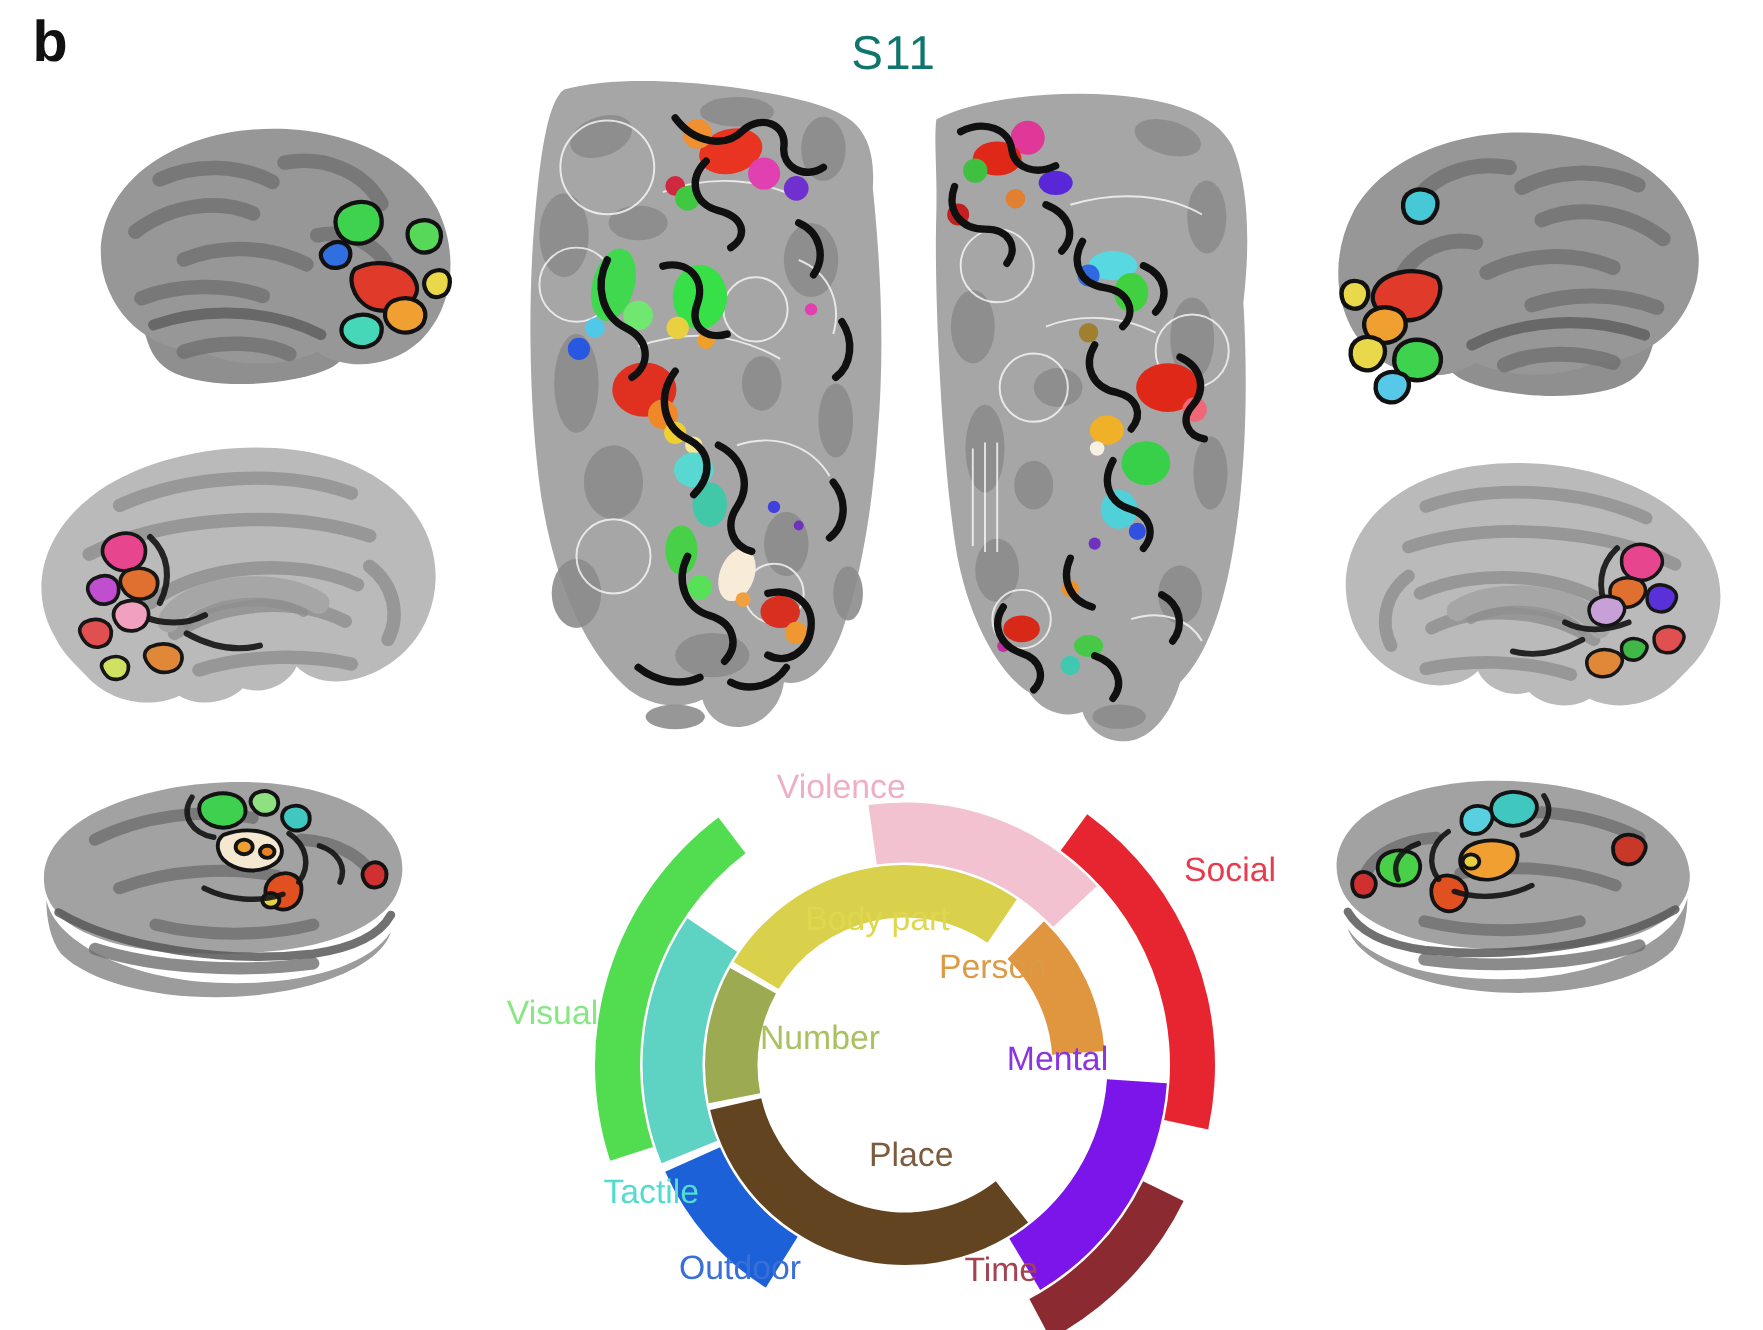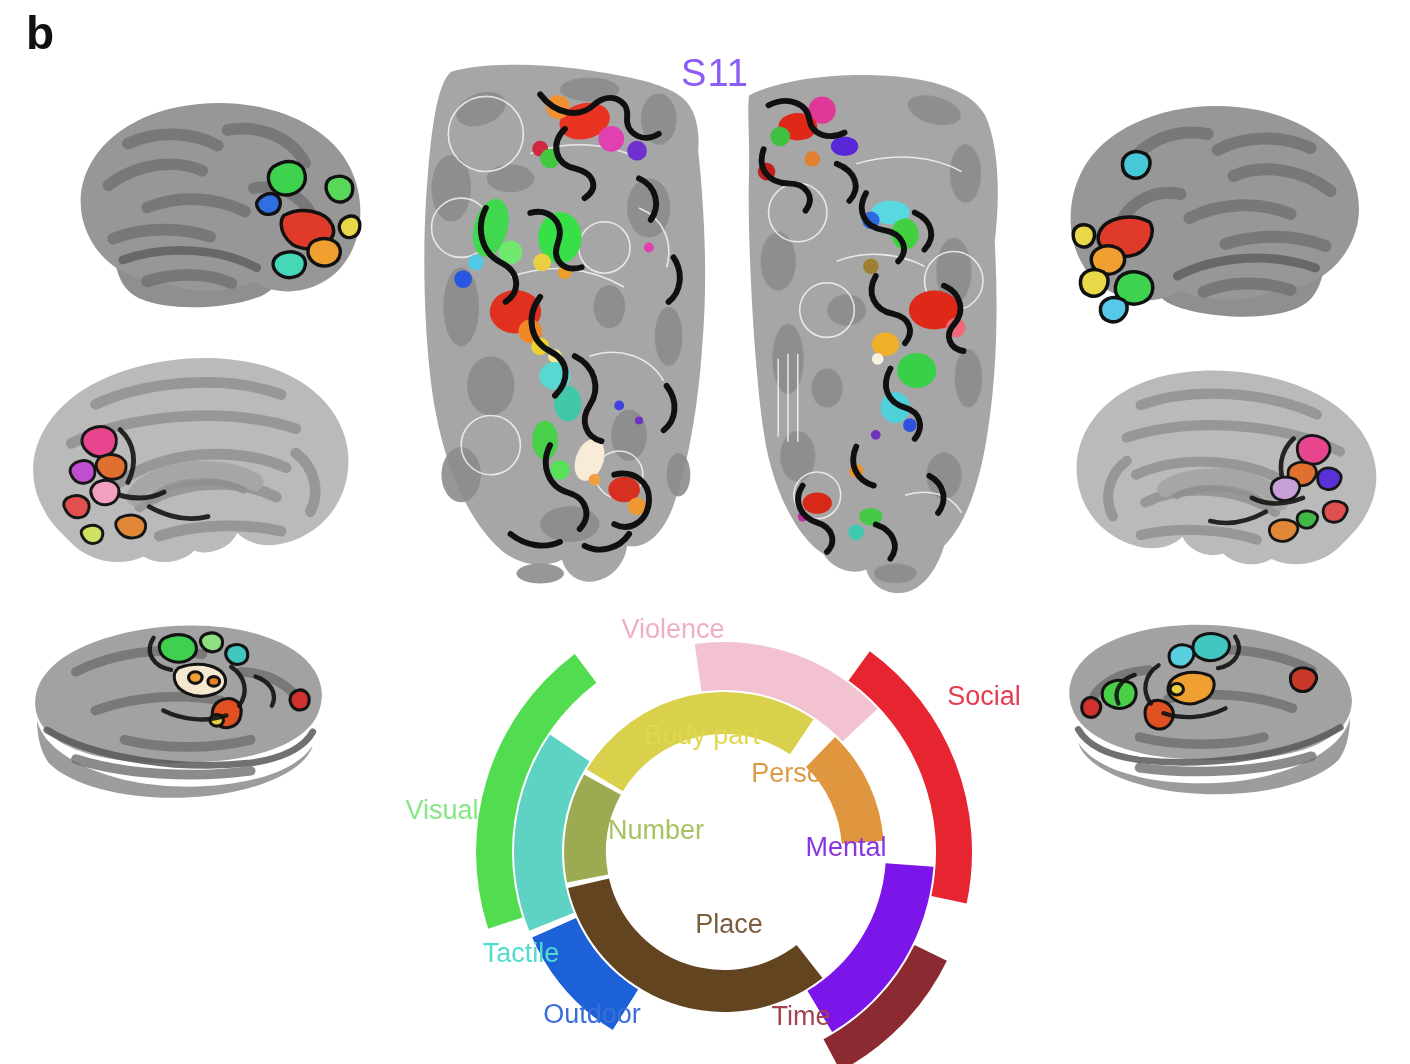--- a/index.html
+++ b/index.html
@@ -5,21 +5,21 @@
   html,body{margin:0;padding:0;background:#ffffff;}
   .stage{
     position:relative;width:1410px;height:1064px;background:#ffffff;overflow:hidden;
     font-family:"Liberation Sans","DejaVu Sans",sans-serif;
   }
   .panel-label{
     position:absolute;left:26px;top:6px;font-size:46px;font-weight:700;color:#111;
   }
   .fig-title{
     position:absolute;left:615px;top:22px;width:200px;text-align:center;
-    font-size:38px;color:#8b5cf6;letter-spacing:1px;margin-top:30px;
+    font-size:38px;color:#0f766e;letter-spacing:1px;
   }
   .brain{position:absolute;}
   .sulci{filter:blur(0.6px);}
   .legend-svg{position:absolute;left:0;top:0;pointer-events:none;}
   .legend-label{
     font-family:"Liberation Sans","DejaVu Sans",sans-serif;
     font-size:27px;text-anchor:middle;dominant-baseline:middle;
   }
 </style>
 </head>

